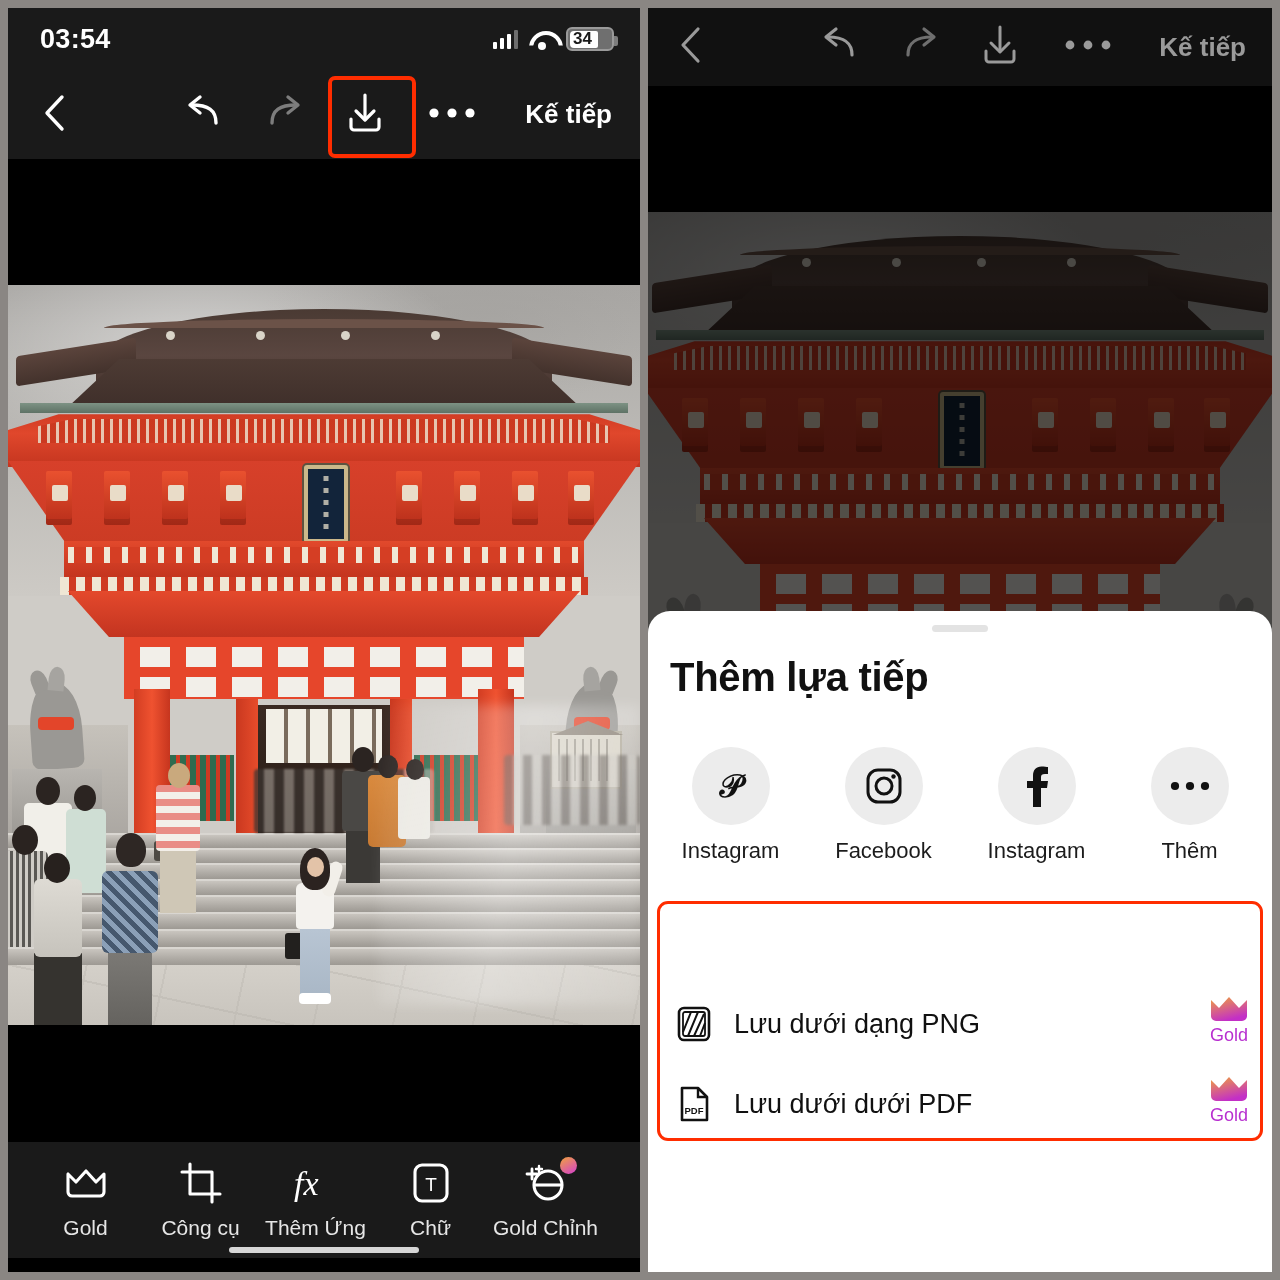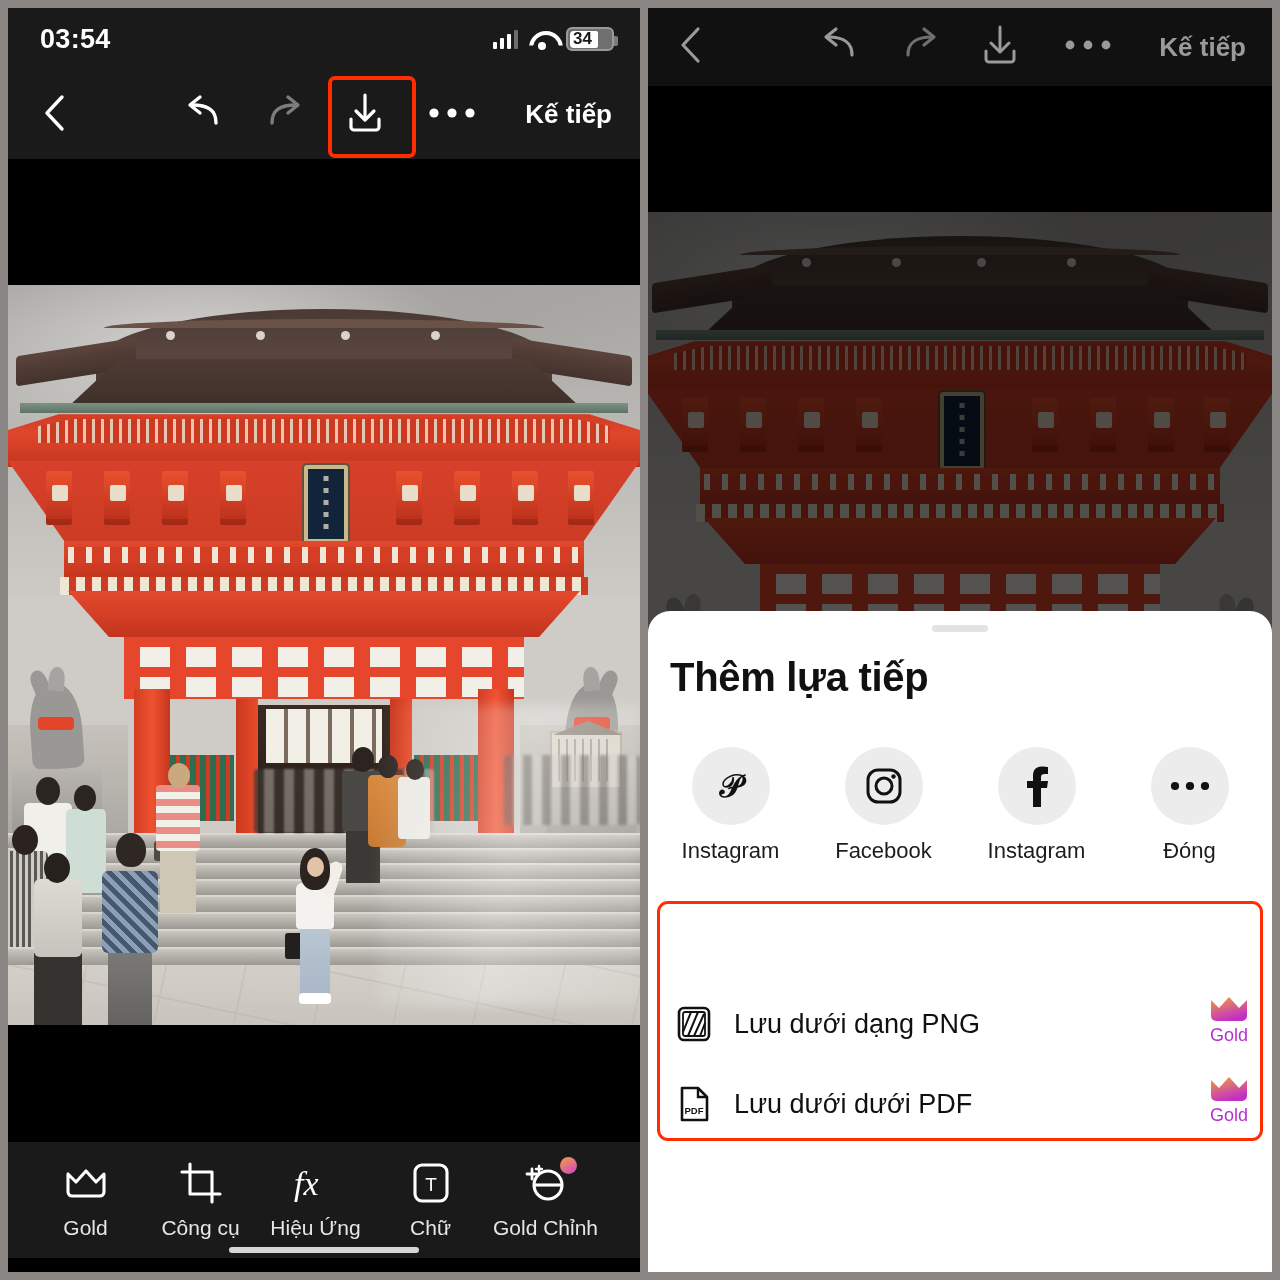--- a/index.html
+++ b/index.html
@@ -603,21 +603,21 @@
         </span>
         <span class="bb-label">Công cụ</span>
       </div>
 
       <div class="bb-item">
         <span class="bb-icon">
           <svg width="48" height="44" viewBox="0 0 48 44">
               <text x="2" y="34" font-family="Liberation Serif, serif" font-style="italic" font-size="34" fill="#fff">fx</text>
             </svg>
         </span>
-        <span class="bb-label">Hiệu Ứng</span>
+        <span class="bb-label">Thêm Ứng</span>
       </div>
 
       <div class="bb-item">
         <span class="bb-icon">
           <svg width="40" height="44" viewBox="0 0 40 44">
               <rect x="4" y="4" width="32" height="36" rx="7" fill="none" stroke="#fff" stroke-width="3.1"></rect>
               <text x="20" y="30" text-anchor="middle" font-family="Liberation Sans, sans-serif" font-size="19" fill="#fff">T</text>
             </svg>
         </span>
         <span class="bb-label">Chữ</span>
@@ -777,21 +777,21 @@
 
 
         <div class="share-item">
           <span class="share-circle">
             <svg width="44" height="16" viewBox="0 0 44 16">
                 <circle cx="7" cy="8" r="4.1" fill="#111"></circle>
                 <circle cx="22" cy="8" r="4.1" fill="#111"></circle>
                 <circle cx="37" cy="8" r="4.1" fill="#111"></circle>
               </svg>
           </span>
-          <span class="share-label">Đóng</span>
+          <span class="share-label">Thêm</span>
         </div>
       </div>
 
       <div class="options">
 
 
         <div class="opt-row r2">
           <span class="opt-icon">
             <svg width="38" height="38" viewBox="0 0 38 38">
                 <rect x="4" y="3" width="30" height="32" rx="5" fill="none" stroke="#111" stroke-width="2.6"></rect>

